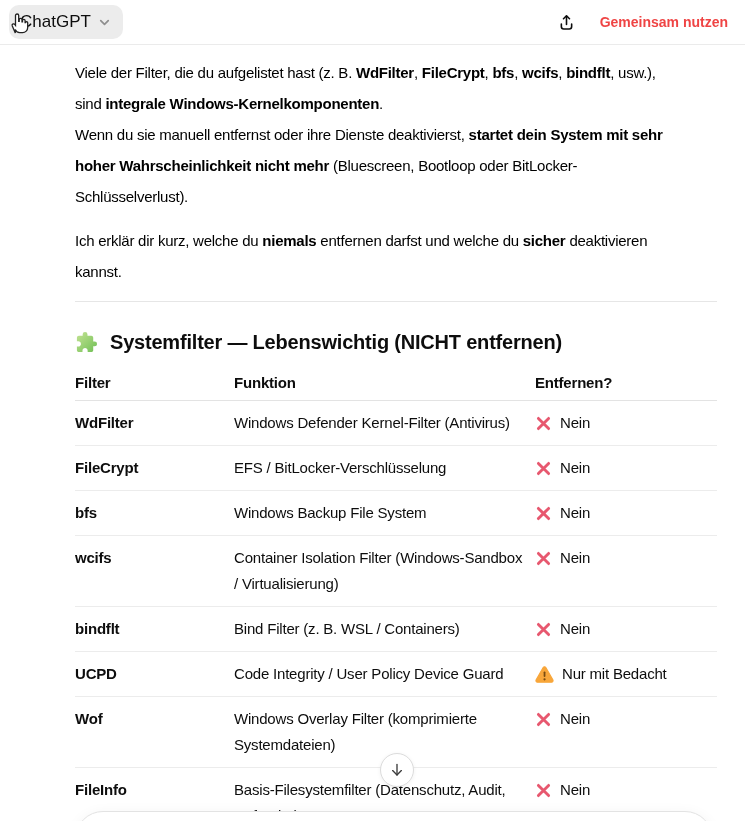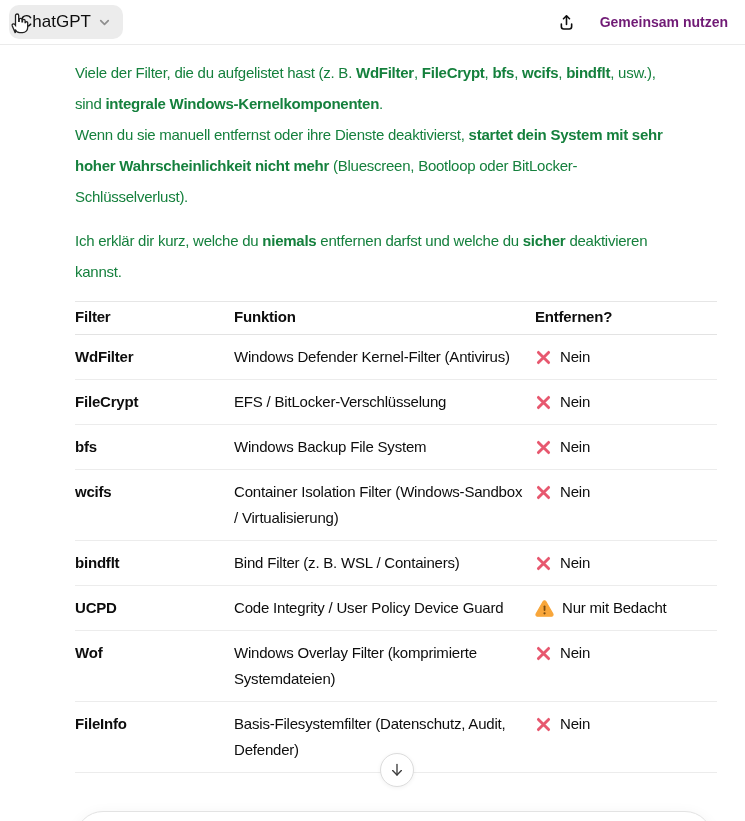--- a/index.html
+++ b/index.html
@@ -21,34 +21,34 @@
     display: flex; align-items: center; gap: 6px;
     background: var(--model-btn-bg, #ececec); border: none; border-radius: 10px;
     padding: 7px 11px; cursor: pointer;
     font-family: inherit; font-size: 17px; font-weight: 500; color: #0d0d0d;
   }
   .chev { display: flex; align-items: center; }
   .share-btn {
     display: flex; align-items: center; gap: 24px;
     background: transparent; border: none; border-radius: 10px;
     padding: 6px 8px; cursor: pointer;
-    font-family: inherit; font-size: 14px; font-weight: 700; color: #701a75;
+    font-family: inherit; font-size: 14px; font-weight: 700; color: #ef4444;
   }
   .share-ic { display: flex; align-items: center; }
 
   .cursor { position: absolute; top: 11px; left: 7px; z-index: 30; pointer-events: none; }
 
   
   .content {
     position: absolute; top: 45px; left: 75px; width: 642px;
     padding-top: 12px;
   }
   .msg-p {
     font-size: 15px; line-height: 31px; letter-spacing: -0.25px;
-    white-space: nowrap; margin: 0 0 13px 0; color: #15803d;
+    white-space: nowrap; margin: 0 0 13px 0; color: #000000;
   }
   .msg-p strong { font-weight: 700; }
   .divider { border: none; border-top: 1px solid var(--divider, #e6e6e6); margin: 14px 0 0 0; }
   .sec-h {
     display: flex; align-items: center; gap: 12px;
     margin: 26px 0 12px 0; font-size: 20px; font-weight: 700; line-height: 28px;
     letter-spacing: -0.2px;
   }
   .puzzle { display: flex; align-items: center; }
 
@@ -115,20 +115,34 @@
       <path d="M8.3 21.9 5.2 14.8c-.3-.8.1-1.6.9-1.9.6-.2 1.2 0 1.6.5l.8 1V4.6c0-.9.7-1.6 1.6-1.6s1.6.7 1.6 1.6v5.8h.5V8.8c0-.8.6-1.4 1.4-1.4s1.4.6 1.4 1.4v2h.5v-1.2c0-.7.6-1.3 1.3-1.3s1.3.6 1.3 1.3v1.9h.4c.1-.5.6-.9 1.1-.9.6 0 1.1.5 1.1 1.1v4.8c0 2.8-2.3 5.1-5.1 5.1h-2.9c-2 0-3.8-1.2-4.5-3z" fill="#fff" stroke="#222" stroke-width="1.3"></path>
     </svg>
   </div>
 
   <main class="content">
     <p class="msg-p"><span>Viele der Filter, die du aufgelistet hast (z. B. </span><strong>WdFilter</strong><span>, </span><strong>FileCrypt</strong><span>, </span><strong>bfs</strong><span>, </span><strong>wcifs</strong><span>, </span><strong>bindflt</strong><span>, usw.),</span><br><span>sind </span><strong>integrale Windows-Kernelkomponenten</strong><span>.</span><br><span>Wenn du sie manuell entfernst oder ihre Dienste deaktivierst, </span><strong>startet dein System mit sehr</strong><br><strong>hoher Wahrscheinlichkeit nicht mehr</strong><span> (Bluescreen, Bootloop oder BitLocker-</span><br><span>Schlüsselverlust).</span></p>
     <p class="msg-p"><span>Ich erklär dir kurz, welche du </span><strong>niemals</strong><span> entfernen darfst und welche du </span><strong>sicher</strong><span> deaktivieren</span><br><span>kannst.</span></p>
 
     <hr class="divider">
 
+    <h3 class="sec-h">
+      <span class="puzzle">
+        <svg width="23" height="23" viewBox="0 0 24 24">
+          <defs>
+            <linearGradient id="pz-grad" x1="0" y1="0" x2="1" y2="1">
+              <stop offset="0" class="pz-stop1" stop-color="#c4e394"></stop>
+              <stop offset="1" class="pz-stop2" stop-color="#6fbf54"></stop>
+            </linearGradient>
+          </defs>
+          <path fill="url(#pz-grad)" d="M20.5 11H19V7c0-1.1-.9-2-2-2h-4V3.5a2.5 2.5 0 0 0-5 0V5H4c-1.1 0-2 .9-2 2v3.8h1.5c1.5 0 2.7 1.2 2.7 2.7S5 16.2 3.5 16.2H2V20c0 1.1.9 2 2 2h3.8v-1.5c0-1.5 1.2-2.7 2.7-2.7s2.7 1.2 2.7 2.7V22H17c1.1 0 2-.9 2-2v-4h1.5a2.5 2.5 0 0 0 0-5z"></path>
+        </svg>
+      </span>
+      <span>Systemfilter — Lebenswichtig (NICHT entfernen)</span>
+    </h3>
 
     <table class="ftable">
       <thead>
         <tr>
           <th>Filter</th>
           <th>Funktion</th>
           <th>Entfernen?</th>
         </tr>
       </thead>
       <tbody>

